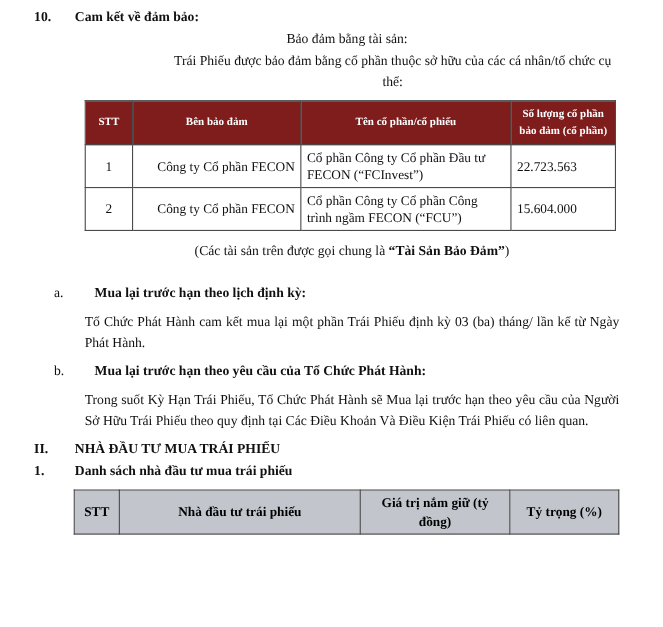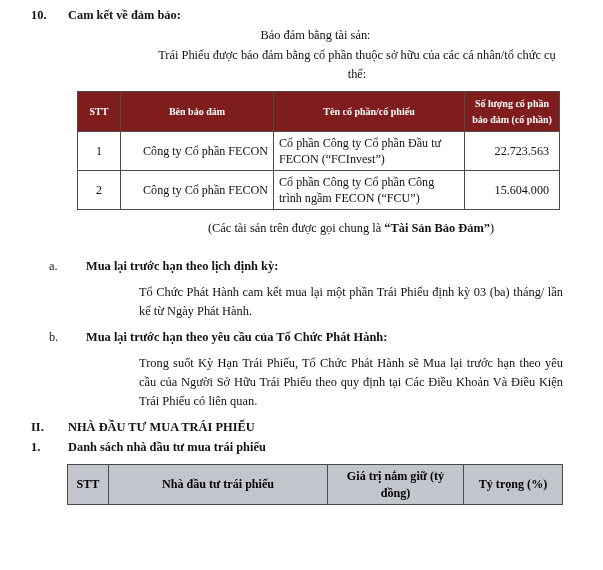--- a/index.html
+++ b/index.html
@@ -38,21 +38,21 @@
   .marker.lv1 { width: 37px; font-weight: bold; }
   .marker.lv2 { width: 37px; margin-left: 18px; font-weight: normal; }
   .body-text {
     flex: 1 1 auto;
     font-size: 12.4px;
     line-height: 19px;
     font-weight: bold;
   }
   .bold { font-weight: bold; }
   .indent-1 { margin-left: 37px; }
-  .indent-2 { margin-left: 108px; }
+  .indent-2 { margin-left: 46px; }
   .indent-3 { margin-left: 120px; }
   .para {
     font-size: 12.4px;
     line-height: 19px;
     margin-bottom: 1px;
     text-align: center;
   }
   .para-just {
     text-align: justify;
   }
@@ -82,21 +82,21 @@
     color: #ffffff;
     font-weight: bold;
     text-align: center;
     padding: 4px 4px;
     line-height: 15.5px;
     font-size: 10px;
   }
   .tbl-collateral td.c-stt { text-align: center; width: 34px; }
   .tbl-collateral td.c-party { text-align: right; width: 144px; margin-left: 16px; }
   .tbl-collateral td.c-share { text-align: left; width: 182px; margin-left: 28px; }
-  .tbl-collateral td.c-qty { text-align: right; padding-right: 10px; }
+  .tbl-collateral td.c-qty { padding-right: 10px; }
   .tbl-collateral tbody td { height: 34px; }
 
   
   .tbl-investors {
     width: 496px;
     margin-left: 36px;
   }
   .tbl-investors thead th {
     background: #c2c6cc;
     color: #000000;

